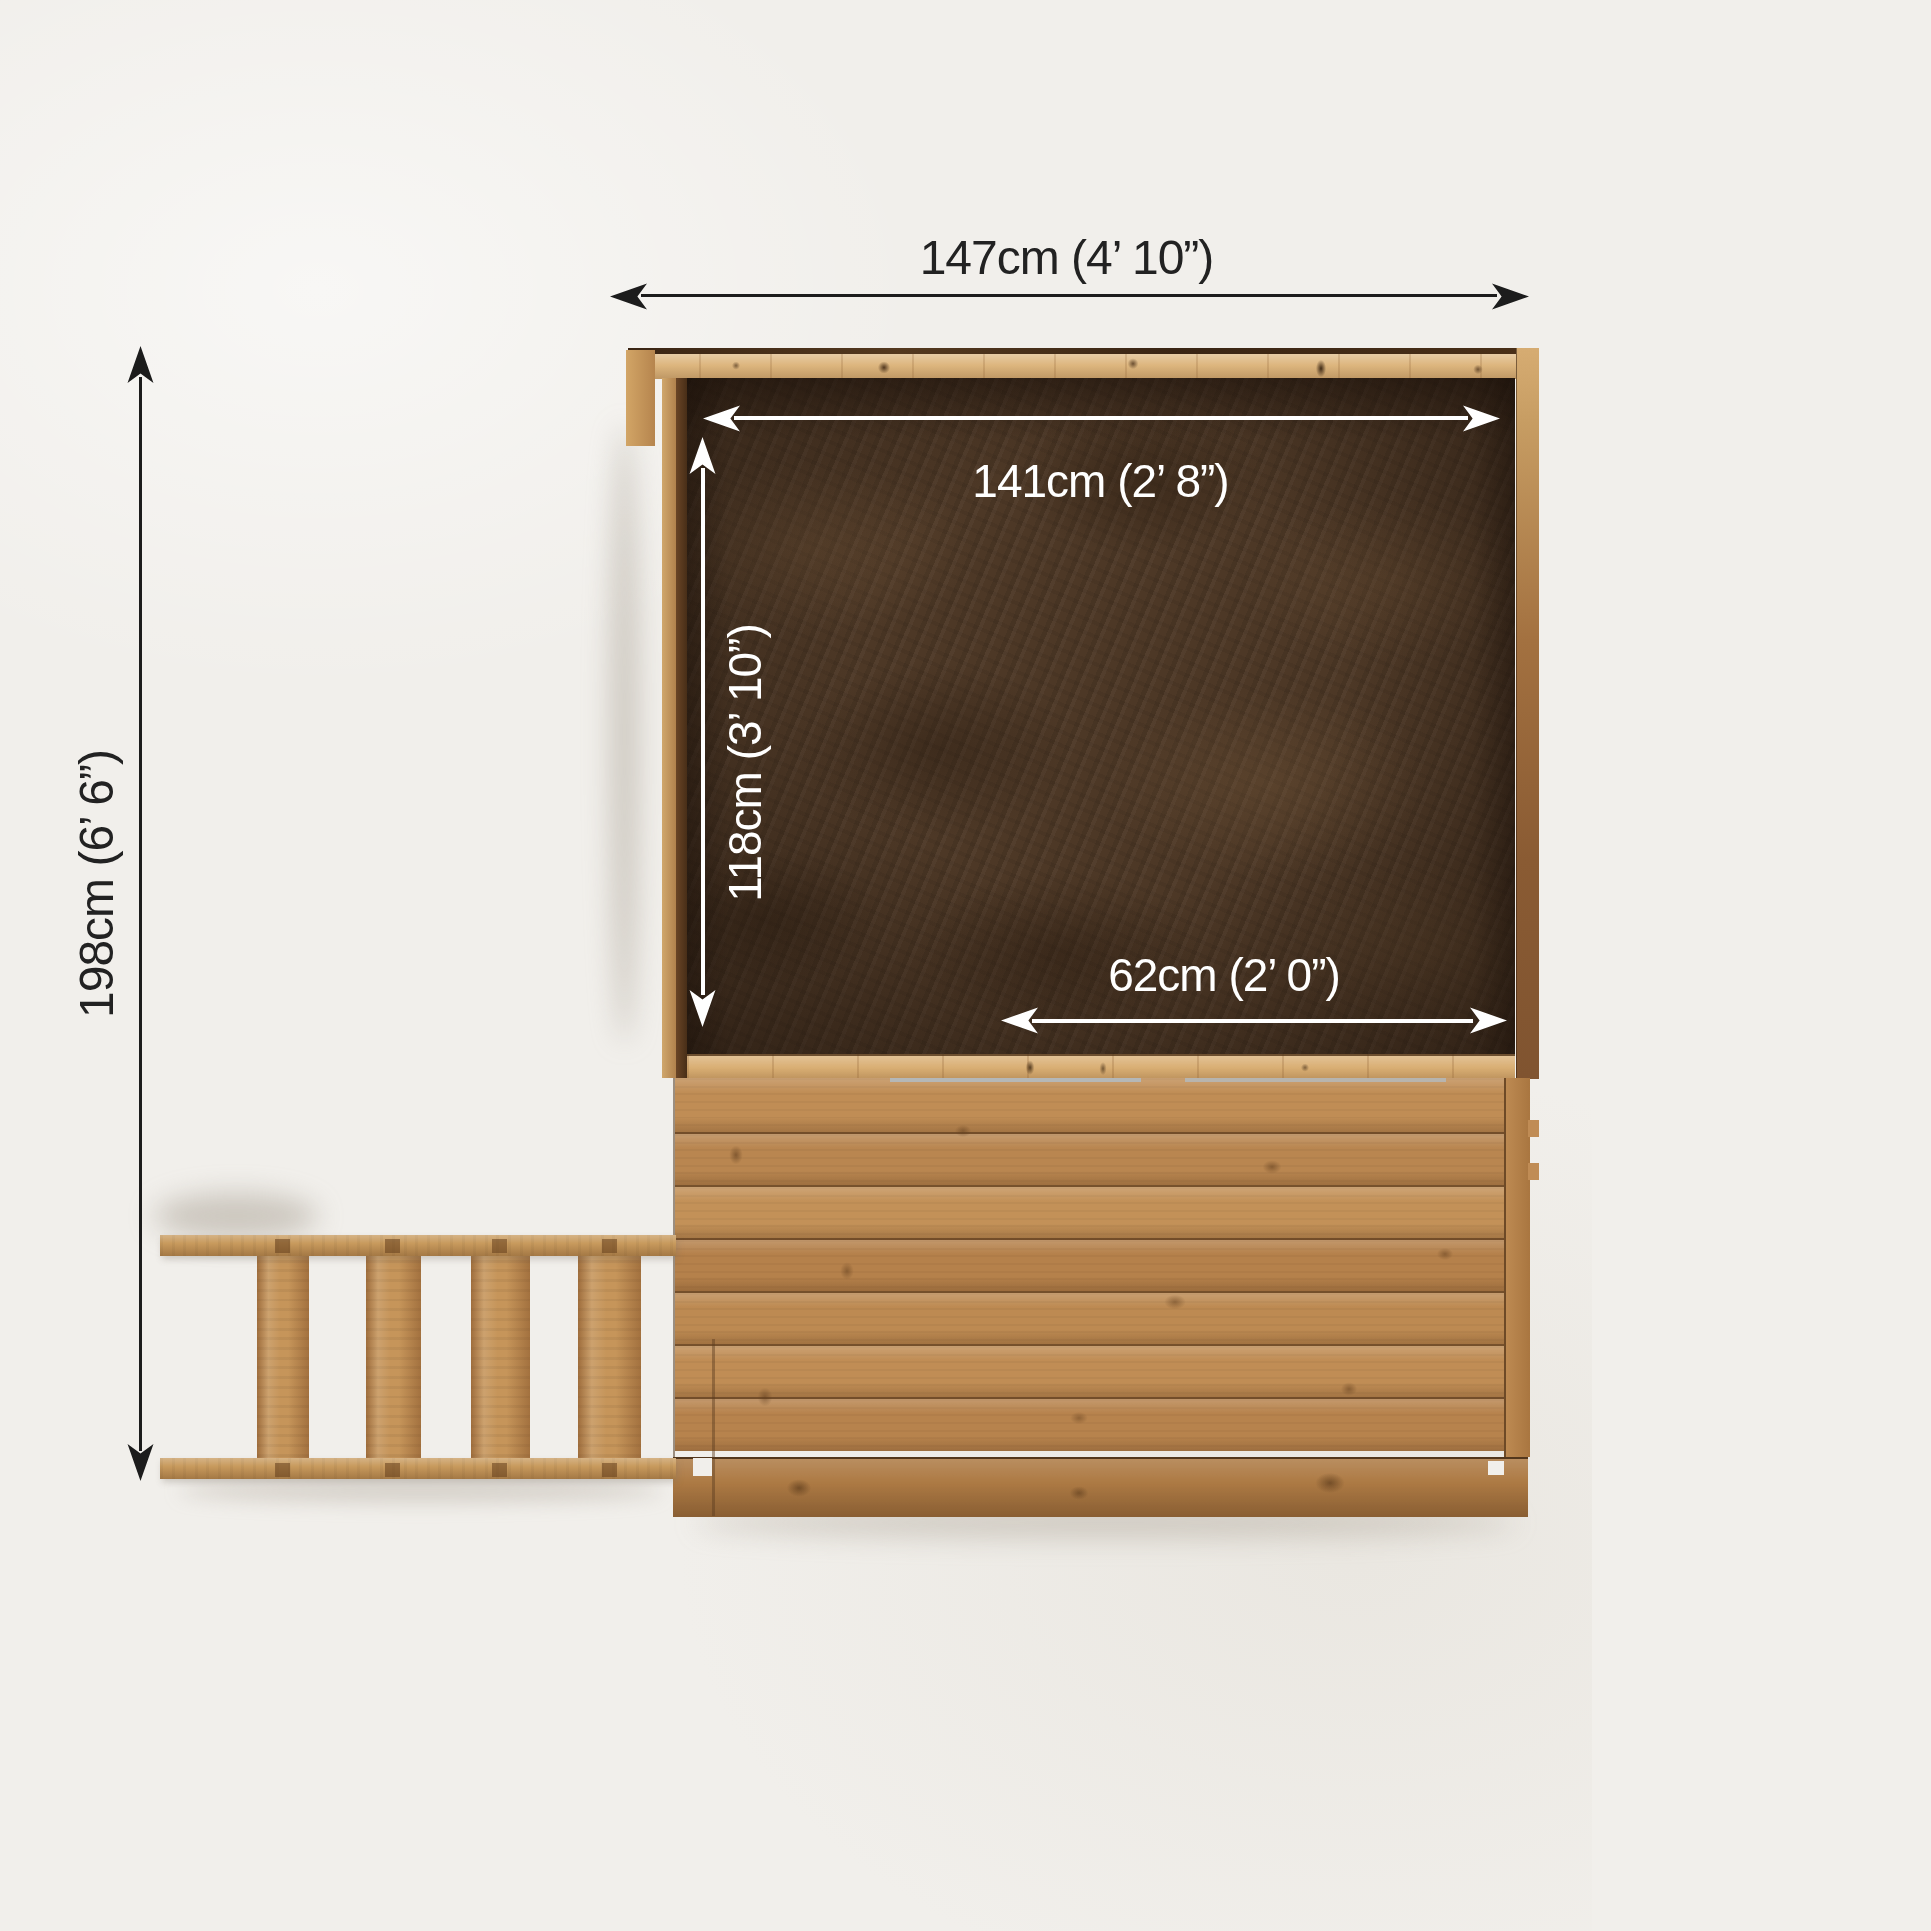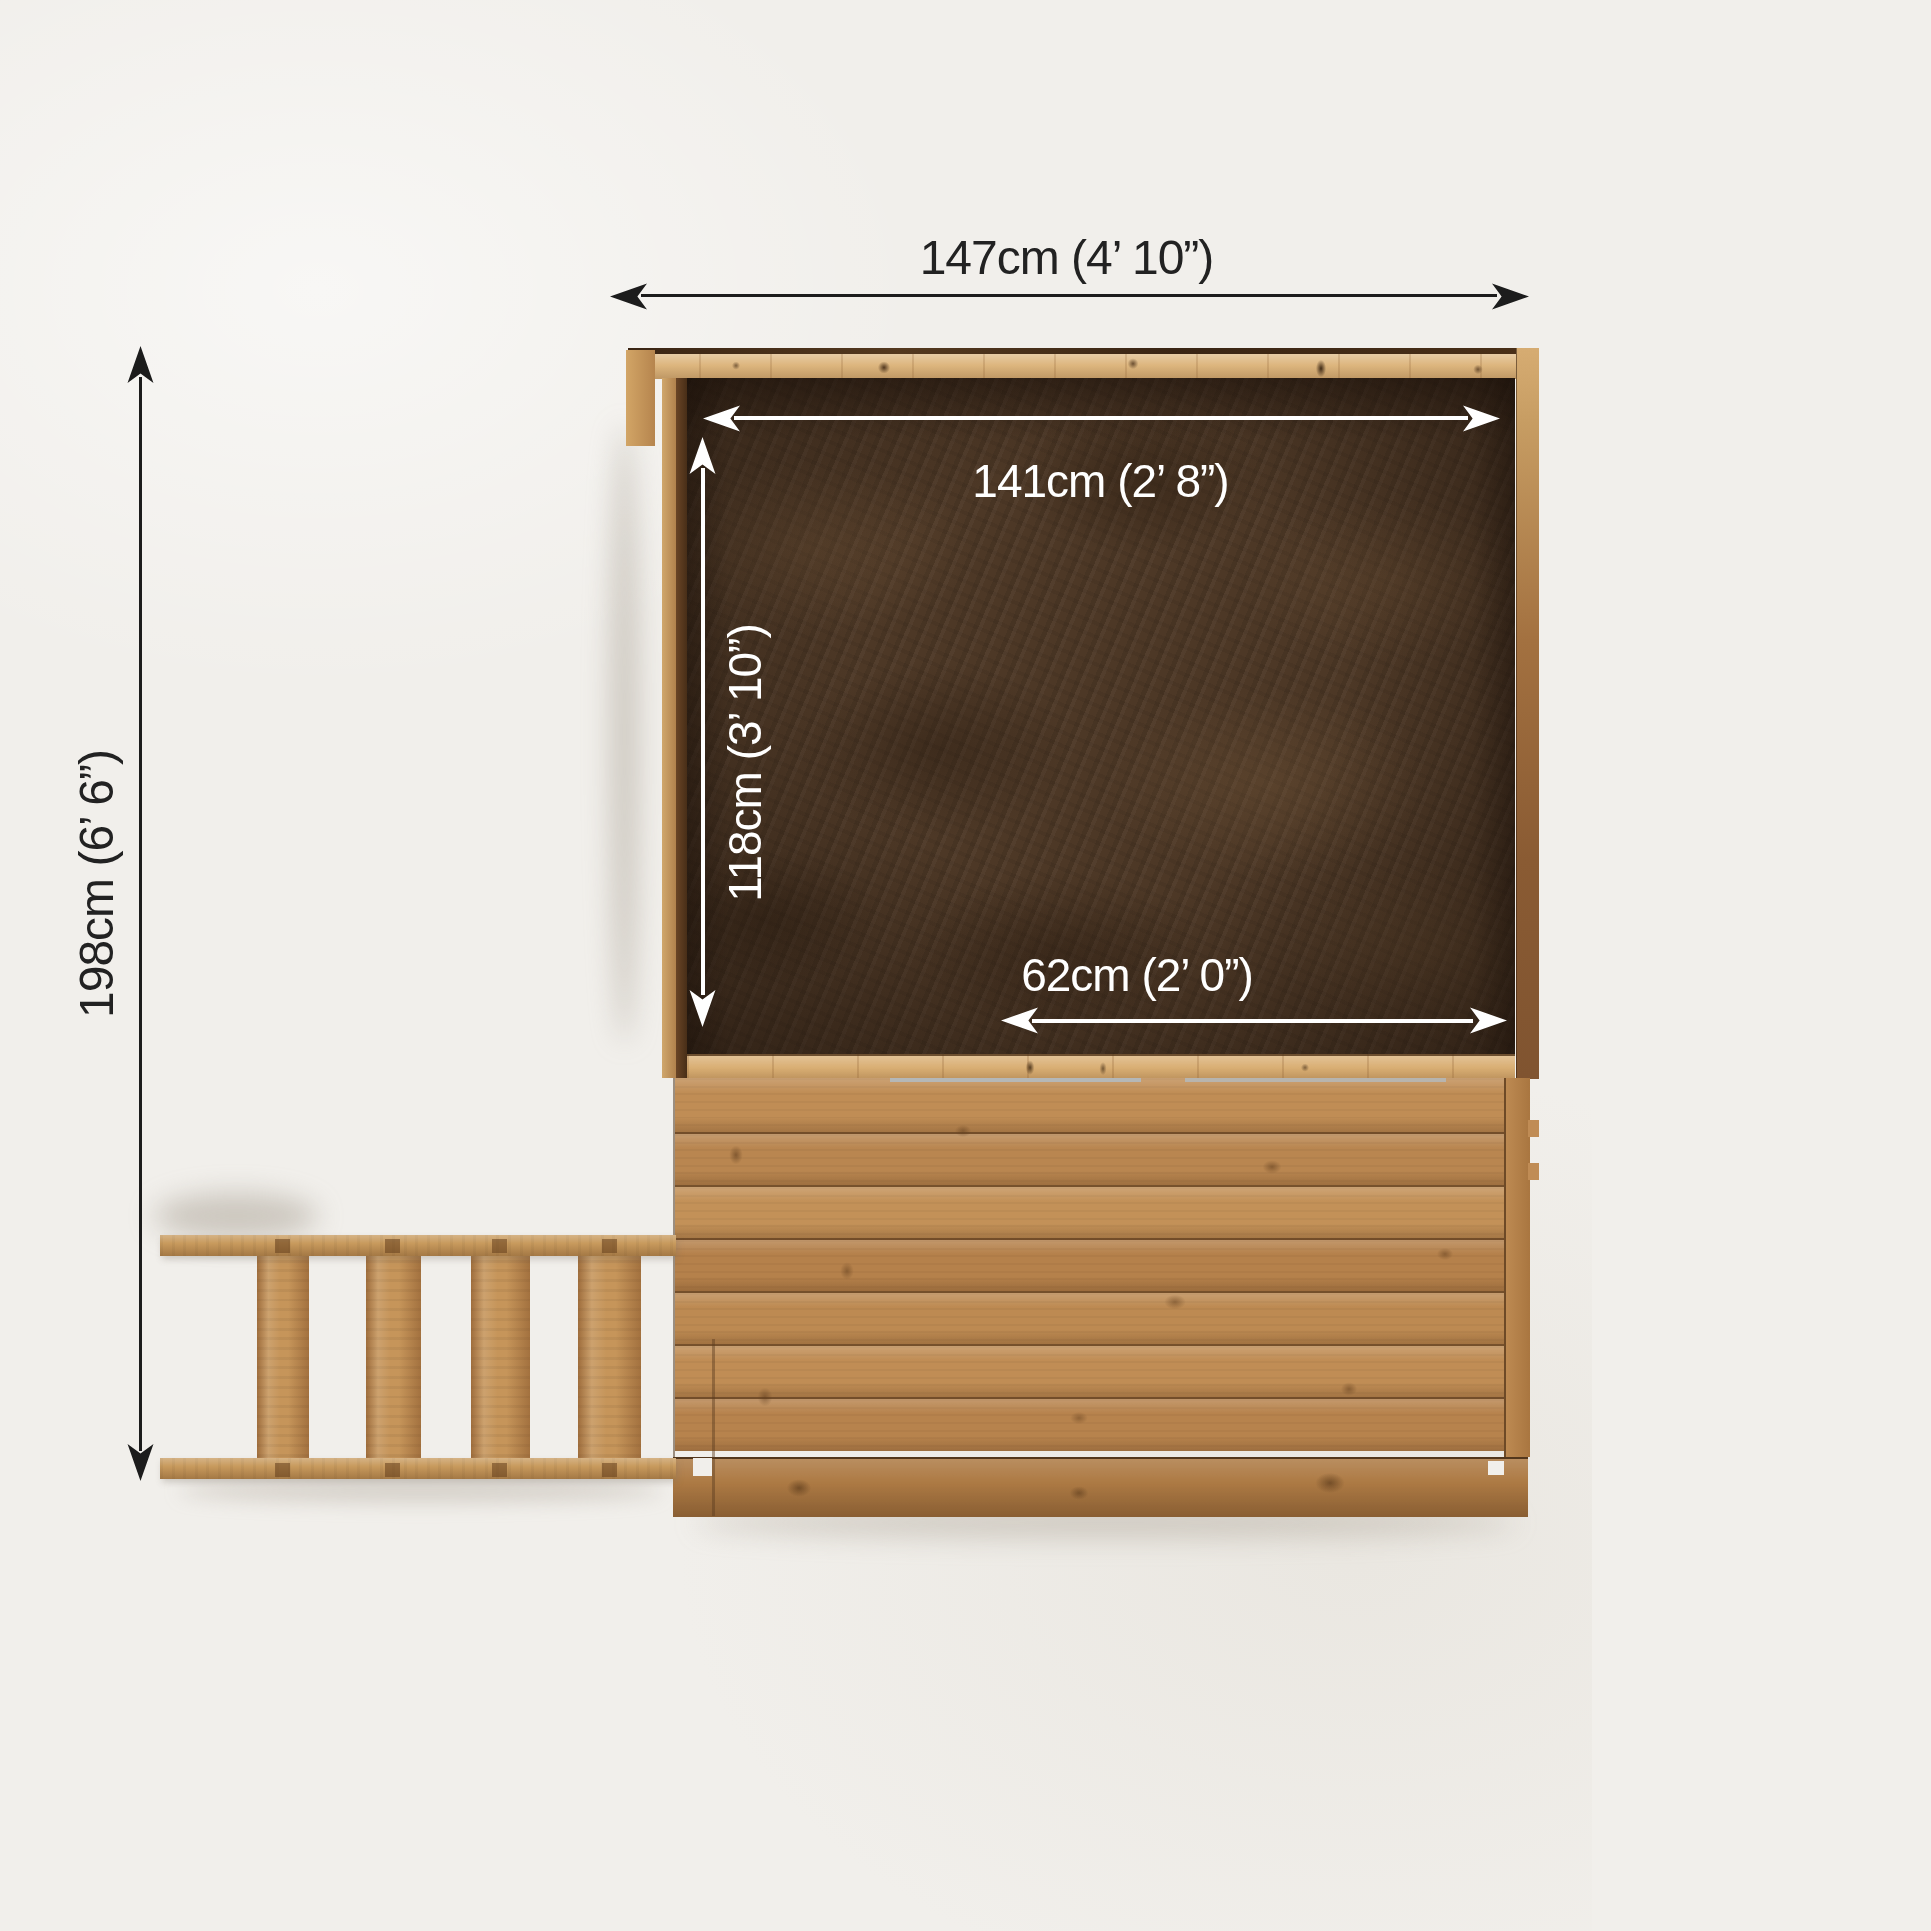--- a/index.html
+++ b/index.html
@@ -185,20 +185,20 @@
   </div>
 
   <div>
     <div class="aline white" style="left:701px;top:468px;width:3.9px;height:527px;"></div>
     <div class="ah white up" style="left:689px;top:437px;"></div>
     <div class="ah white down" style="left:689px;top:990px;"></div>
     <div class="dim-label white rot" style="left:552px;top:736px;width:386px;height:54px;line-height:54px;">118cm (3’ 10”)</div>
   </div>
 
   <div>
-    <div class="dim-label white" style="left:944px;top:948px;width:386px;">62cm (2’ 0”)</div>
+    <div class="dim-label white" style="left:1031px;top:948px;width:386px;">62cm (2’ 0”)</div>
     <div class="aline white" style="left:1032px;top:1019px;width:441px;height:3.9px;"></div>
     <div class="ah white left" style="left:1001px;top:1007px;"></div>
     <div class="ah white right" style="left:1470px;top:1007px;"></div>
   </div>
 
 </div>
 
 
 </body></html>

